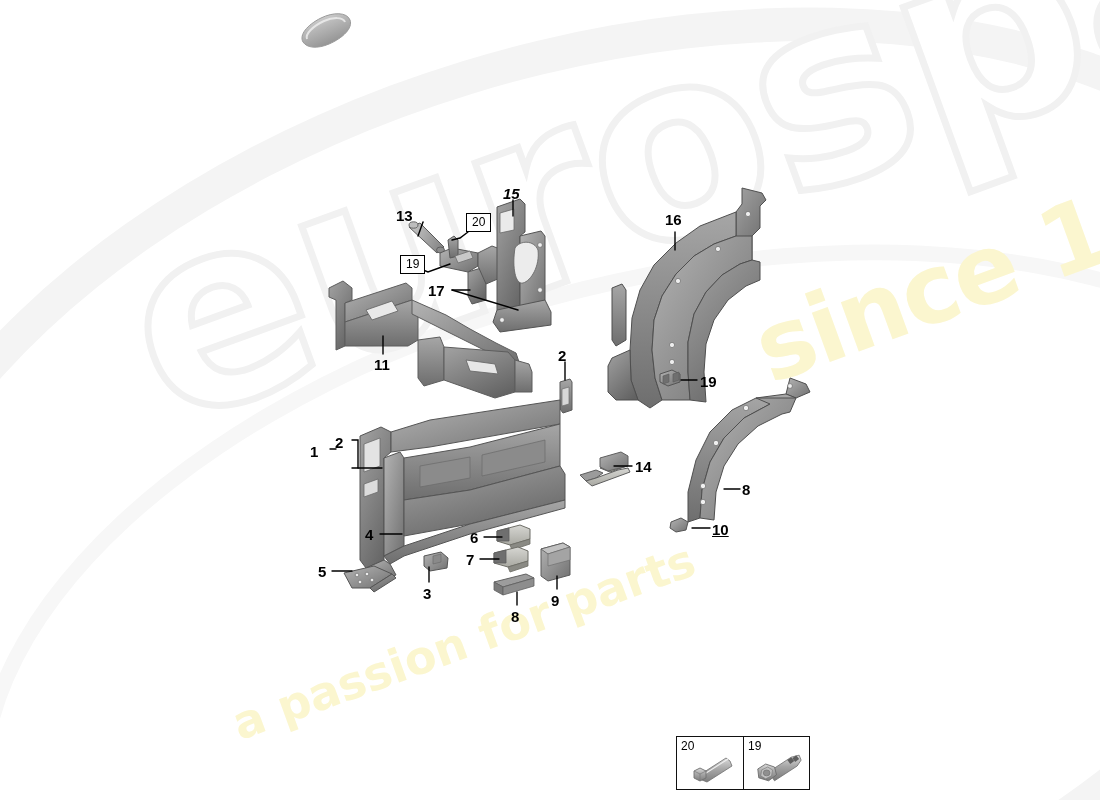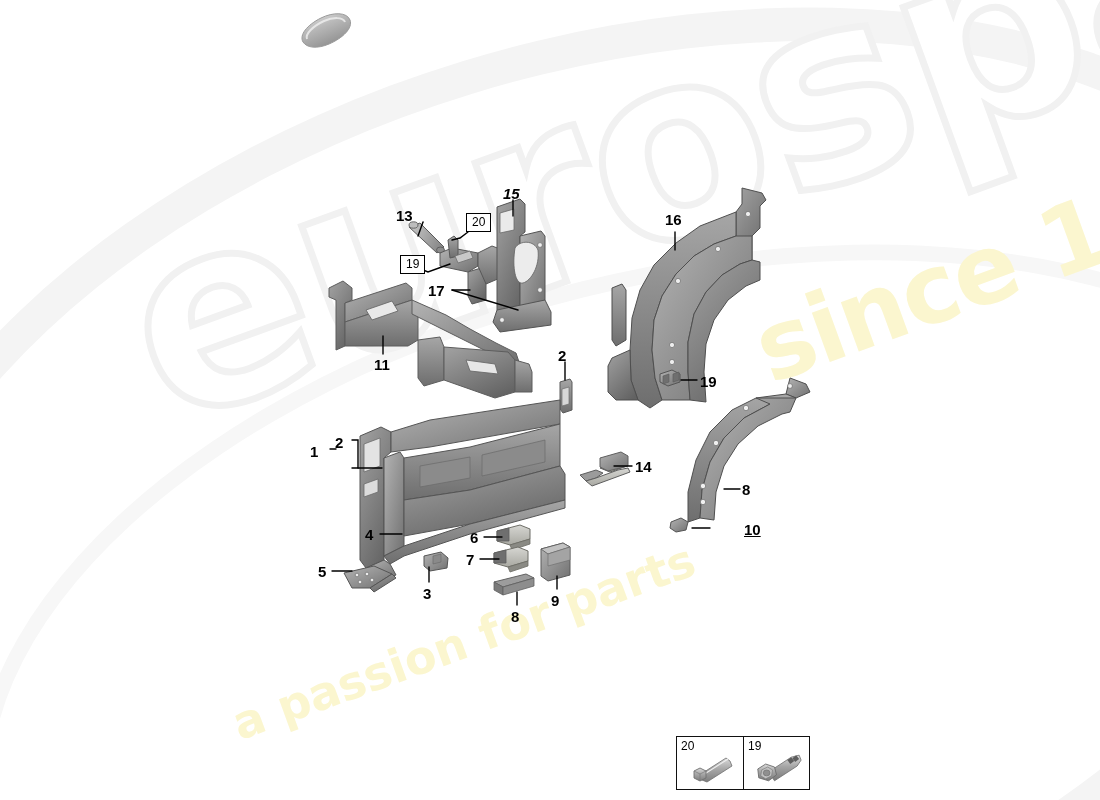--- a/index.html
+++ b/index.html
@@ -389,21 +389,21 @@
   <div class="callout" style="left:310px; top:444px;">1</div>
   <div class="callout" style="left:335px; top:435px;">2</div>
   <div class="callout" style="left:558px; top:348px;">2</div>
   <div class="callout" style="left:423px; top:586px;">3</div>
   <div class="callout" style="left:365px; top:527px;">4</div>
   <div class="callout" style="left:318px; top:564px;">5</div>
   <div class="callout" style="left:470px; top:530px;">6</div>
   <div class="callout" style="left:466px; top:552px;">7</div>
   <div class="callout" style="left:511px; top:609px;">8</div>
   <div class="callout" style="left:551px; top:593px;">9</div>
-  <div class="callout" style="left:744px; top:522px;text-decoration:underline;">10</div>
+  <div class="callout" style="left:712px; top:522px;text-decoration:underline;">10</div>
   <div class="callout" style="left:374px; top:357px;">11</div>
   <div class="callout" style="left:428px; top:283px;">17</div>
   <div class="callout" style="left:396px; top:208px;">13</div>
   <div class="callout" style="left:635px; top:459px;">14</div>
   <div class="callout" style="left:503px; top:186px;font-style:italic;">15</div>
   <div class="callout" style="left:665px; top:212px;">16</div>
   <div class="callout" style="left:742px; top:482px;">8</div>
   <div class="callout" style="left:700px; top:374px;">19</div>
   <div class="callout boxed" style="left:400px; top:255px;">19</div>
   <div class="callout boxed" style="left:466px; top:213px;">20</div>

